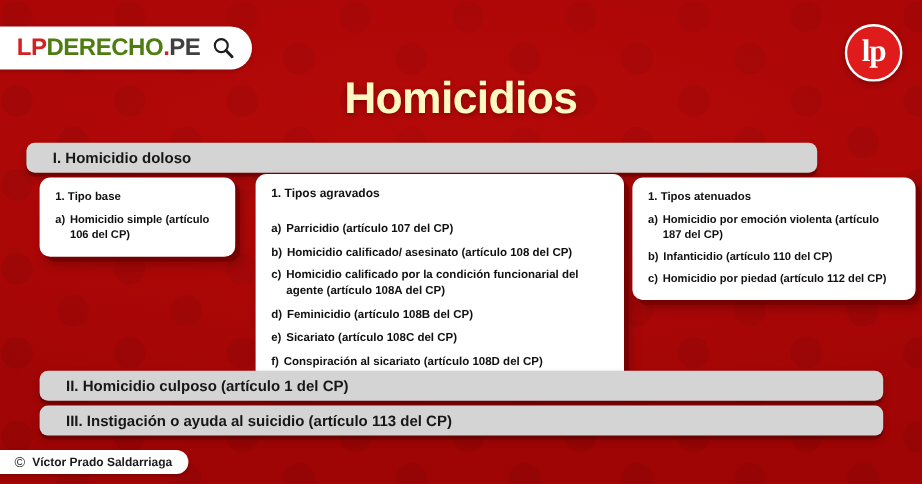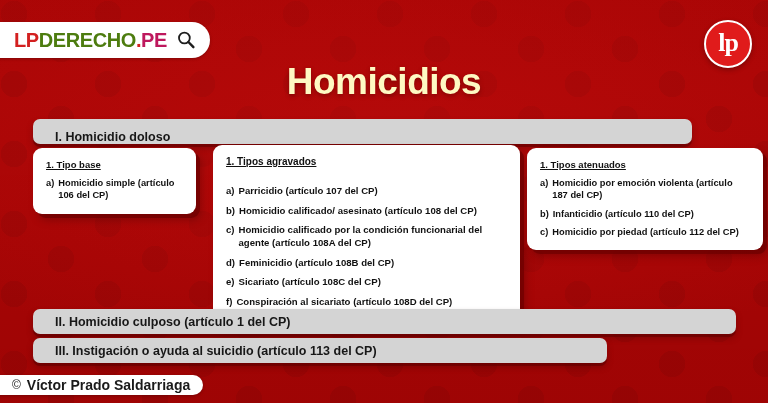--- a/index.html
+++ b/index.html
@@ -37,21 +37,21 @@
     background:#ffffff;
     border-radius:18px;
     display:flex; align-items:center; justify-content:flex-end;
     padding-right:14px; gap:9px;
     box-shadow:0 1px 3px rgba(0,0,0,0.25);
   }
   #brand-word{ font-size:20px; font-weight:700; letter-spacing:-0.4px; white-space:nowrap; }
   #brand-word .lp{ color:#d32020; }
   #brand-word .derecho{ color:#4d7c0f; }
   #brand-word .dot{ color:#d32020; }
-  #brand-word .pe{ color:#be185d; }
+  #brand-word .pe{ color:#404040; }
   #search-icon{ display:block; }
 
   #logo-badge{
     position:absolute; right:16px; top:20px;
     width:48px; height:48px; border-radius:50%;
     background:#e01b1b;
     border:2.5px solid #ffffff;
     display:flex; align-items:center; justify-content:center;
     box-shadow:0 2px 5px rgba(0,0,0,0.28);
   }
@@ -74,34 +74,34 @@
   .banner{
     position:absolute;
     background:#d4d4d4;
     border-radius:7px;
     display:flex; align-items:center;
     padding-left:22px;
     color:#171717;
     font-size:12.5px; font-weight:700;
     box-shadow:0 3px 0 rgba(96,0,0,0.55), 0 4px 6px rgba(70,0,0,0.35);
   }
-  #banner-i   { left:33px; top:119px; width:659px; height:25px;align-items:flex-end; }
+  #banner-i   { left:22px; top:119px; width:659px; height:25px; }
   #banner-ii  { left:33px; top:309px; width:703px; height:25px; }
-  #banner-iii { left:33px; top:338px; width:574px; height:25px; }
+  #banner-iii { left:33px; top:338px; width:703px; height:25px; }
 
   
   .card{
     position:absolute;
     background:#ffffff;
     border-radius:9px;
     padding:11px 13px 12px 13px;
     color:#111111;
     box-shadow:4px 4px 0 rgba(110,0,0,0.70), 5px 6px 9px rgba(60,0,0,0.35);
   }
-  .card-title{ font-size:9.5px; font-weight:700; margin-bottom:7px;text-decoration:underline; }
+  .card-title{ font-size:9.5px; font-weight:700; margin-bottom:7px; }
   .card ol{ list-style:none; }
   .card li{
     font-size:9.3px; font-weight:700; line-height:1.32;
     display:flex; gap:4px; margin-bottom:6px;
   }
   .card li:last-child{ margin-bottom:0; }
   .li-mark{ flex:0 0 auto; }
   .li-text{ flex:1 1 auto; }
 
   #card-base      { left:33px;  top:148px; width:163px; }
@@ -115,21 +115,21 @@
   #credit-pill{
     position:absolute; left:-16px; bottom:8px;
     height:20px;
     background:#ffffff;
     border-radius:10px;
     display:flex; align-items:center; gap:6px;
     padding:0 13px 0 28px;
     box-shadow:0 1px 3px rgba(0,0,0,0.25);
   }
   #credit-pill .copy{ font-size:12px; color:#222; line-height:1; }
-  #credit-pill .name{ font-size:14px; font-weight:700; color:#1a1a1a; white-space:nowrap; }
+  #credit-pill .name{ font-size:10px; font-weight:700; color:#1a1a1a; white-space:nowrap; }
 </style>
 </head>
 <body>
 
 <div id="bg-pattern"></div>
 <div id="bg-vignette"></div>
 
 <div id="page">
 
   <div id="brand-pill">

